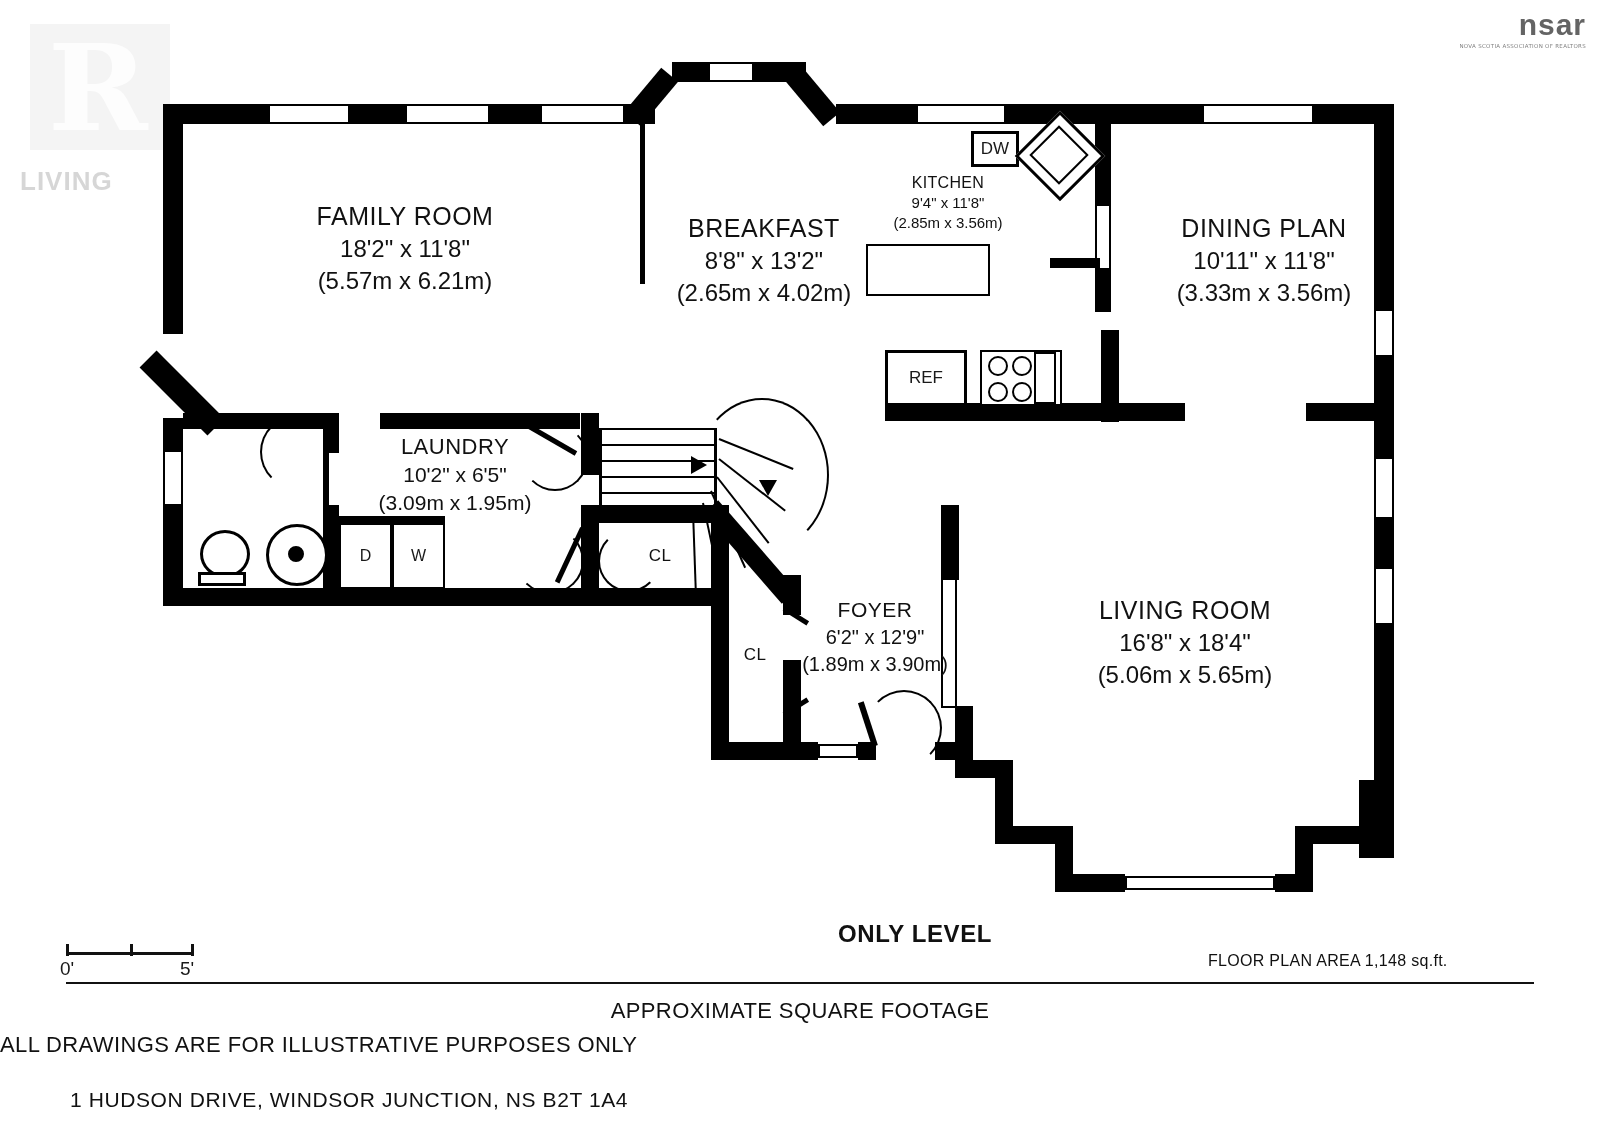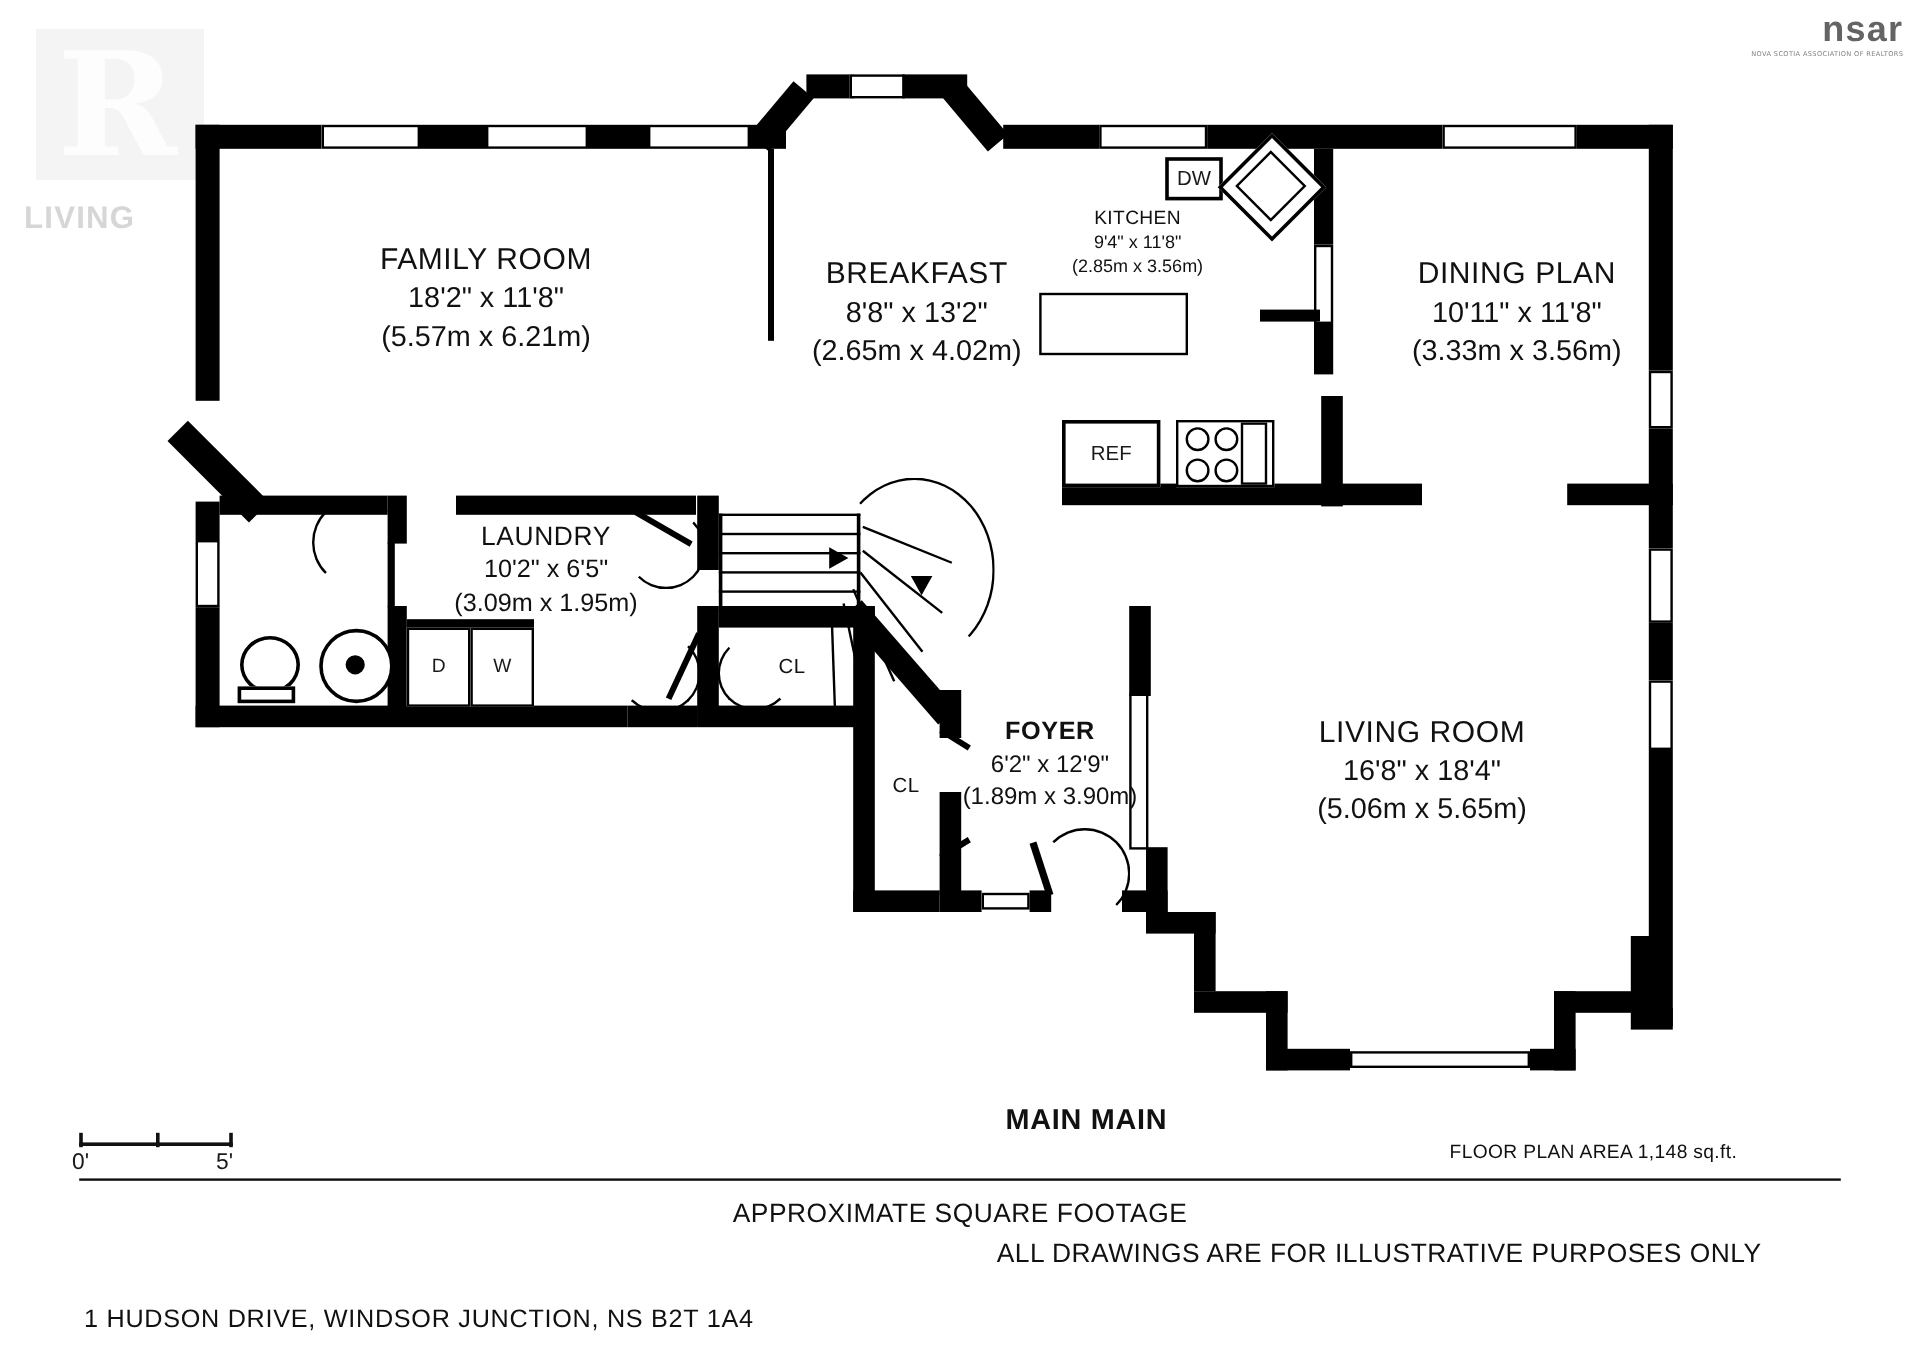--- a/index.html
+++ b/index.html
@@ -265,47 +265,47 @@
   </div>
 
 
   <div class="lbl" style="left:330px;top:432px;width:250px;">
     <div class="name" style="font-size:22px;">LAUNDRY</div>
     <div class="dim" style="font-size:21px;">10'2" x 6'5"</div>
     <div class="dim" style="font-size:21px;">(3.09m x 1.95m)</div>
   </div>
 
   <div class="lbl" style="left:760px;top:596px;width:230px;">
-    <div class="name" style="font-size:21px;font-weight:bold;">FOYER</div>
+    <div class="name" style="font-size:21px;">FOYER</div>
     <div class="dim" style="font-size:20px;">6'2" x 12'9"</div>
     <div class="dim" style="font-size:20px;">(1.89m x 3.90m)</div>
   </div>
 
   <div class="lbl" style="left:1025px;top:594px;width:320px;">
     <div class="name">LIVING ROOM</div>
     <div class="dim">16'8" x 18'4"</div>
     <div class="dim">(5.06m x 5.65m)</div>
   </div>
 
   <div class="boxlbl lbl tiny" style="left:615px;top:545px;width:90px;">CL</div>
   <div class="boxlbl lbl tiny" style="left:710px;top:644px;width:90px;">CL</div>
 
-  <div class="foot mainlevel" style="left:838px;top:920px;">MAIN MAIN</div>
+  <div class="foot mainlevel" style="left:838px;top:920px;">ONLY LEVEL</div>
 
   <div>
     <div class="scale-seg" style="left:66px;top:952px;width:128px;"></div>
     <div class="scale-tick" style="left:66px;top:944px;height:12px;"></div>
     <div class="scale-tick" style="left:130px;top:944px;height:12px;"></div>
     <div class="scale-tick" style="left:191px;top:944px;height:12px;"></div>
     <div class="scale-txt" style="left:60px;top:958px;">0'</div>
     <div class="scale-txt" style="left:180px;top:958px;">5'</div>
   </div>
 
   <div class="foot area" style="left:1208px;top:952px;">FLOOR PLAN AREA 1,148 sq.ft.</div>
 
   <div class="rule" style="left:66px;top:982px;width:1468px;"></div>
 
   <div class="foot approx" style="left:0px;top:998px;width:1600px;text-align:center;">APPROXIMATE SQUARE FOOTAGE</div>
-  <div class="foot approx" style="left:0px;top:1032px;width:1468px;text-align:right;">ALL DRAWINGS ARE FOR ILLUSTRATIVE PURPOSES ONLY</div>
+  <div class="foot approx" style="left:0px;top:1032px;width:1468px;text-align:left;">ALL DRAWINGS ARE FOR ILLUSTRATIVE PURPOSES ONLY</div>
 
   <div class="foot addr" style="left:70px;top:1088px;">1 HUDSON DRIVE, WINDSOR JUNCTION, NS B2T 1A4</div>
 
 </div>
 
 </body></html>

